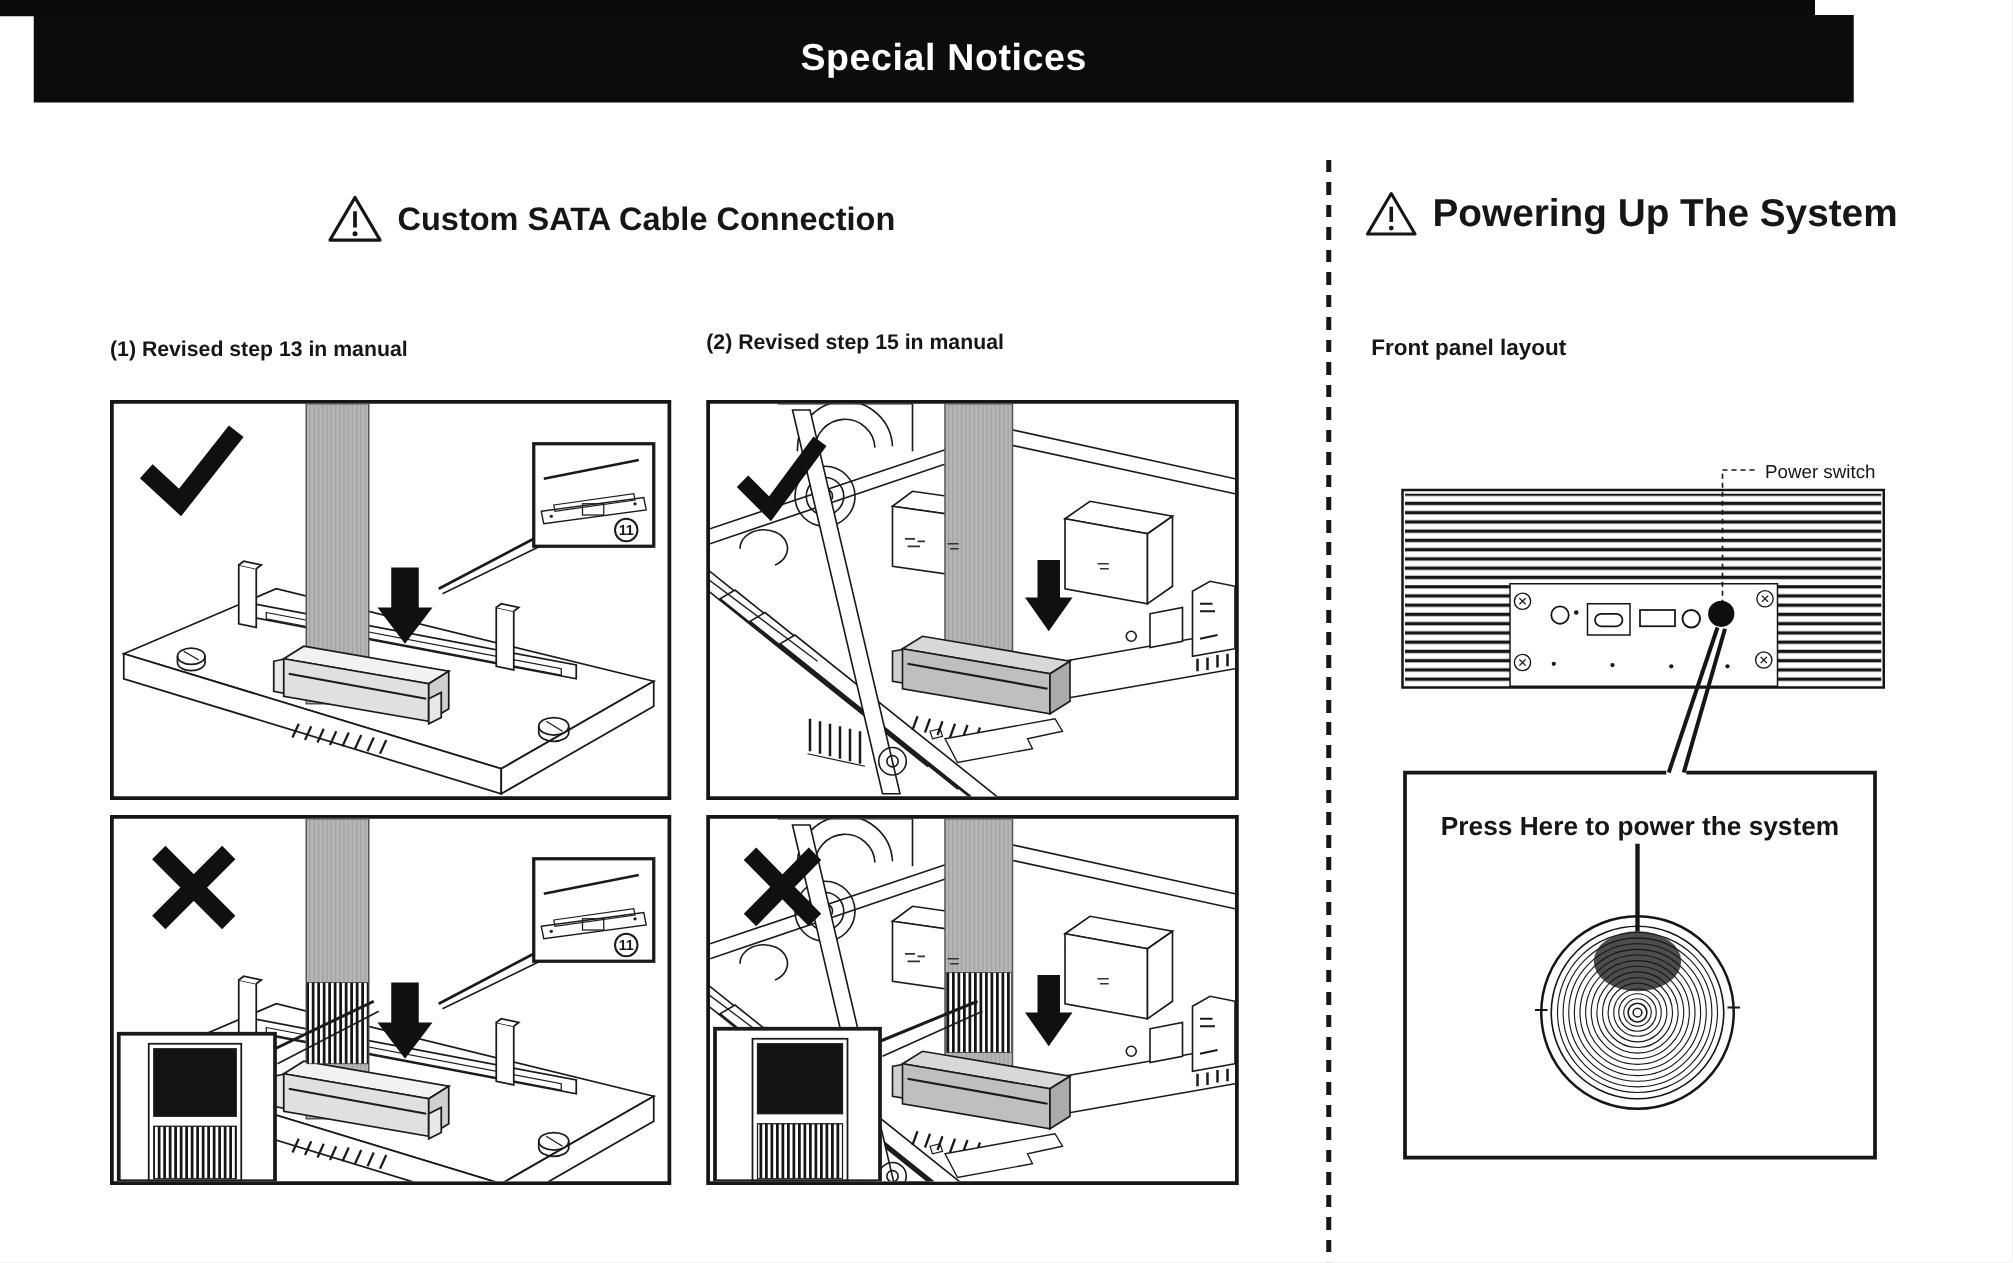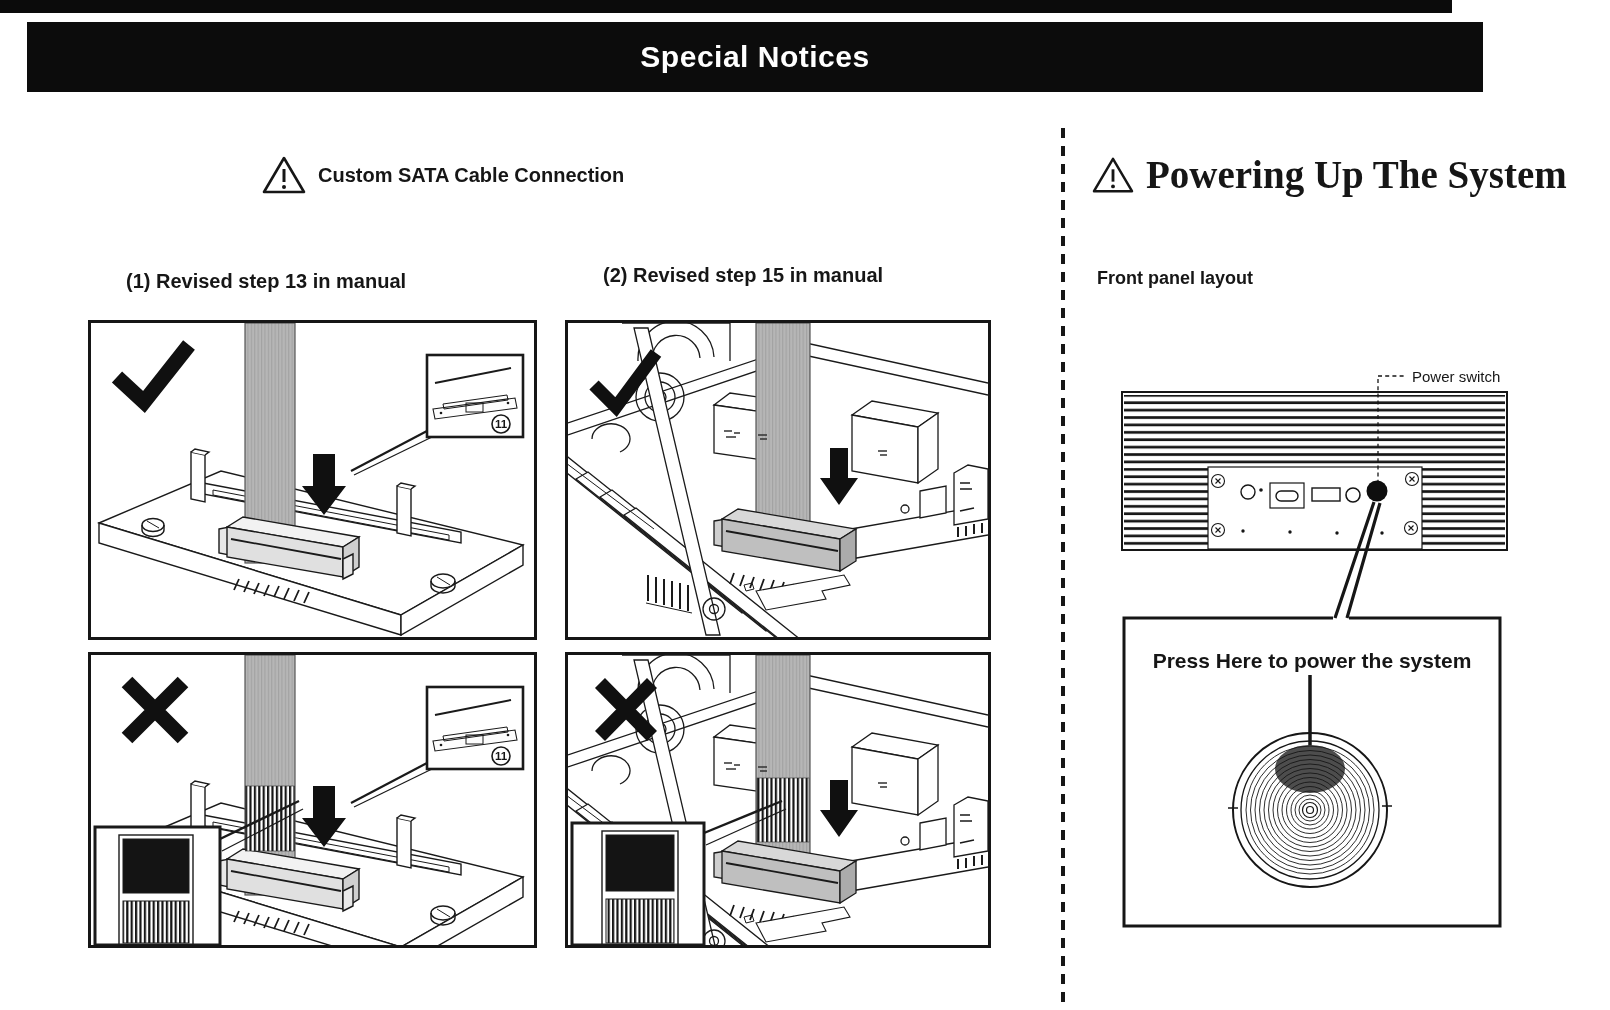--- a/index.html
+++ b/index.html
@@ -2,26 +2,26 @@
 <html><head>
 <meta charset="utf-8">
 <style>
   html,body{margin:0;padding:0;background:#e8e8e8;}
   .page{
     position:relative;width:1610px;height:1010px;background:#ffffff;
     font-family:"Liberation Sans",sans-serif;color:#161616;overflow:hidden;
   }
   .abs{position:absolute;}
   .top-strip{left:0;top:0;width:1452px;height:13px;background:#0b0b0b;}
-  .banner{left:27px;top:22px;width:1456px;height:70px;background:#0c0c0c;
+  .banner{left:27px;top:12px;width:1456px;height:70px;background:#0c0c0c;
     display:flex;align-items:center;justify-content:center;}
   .banner-title{color:#ffffff;font-size:30px;font-weight:700;letter-spacing:.5px;}
-  .section-title{display:flex;align-items:center;gap:12px;font-size:20px;font-weight:700;}
-  .section-title.right{font-size:39px;font-family:Liberation Serif, serif;}
-  .fig-label{font-size:20px;font-weight:700;margin-left:38px;}
+  .section-title{display:flex;align-items:center;gap:12px;font-size:26px;font-weight:700;}
+  .section-title.right{font-size:31px;}
+  .fig-label{font-size:17px;font-weight:700;}
   .panel-label{font-size:18px;font-weight:700;}
   .figbox{border:3px solid #161616;background:#fff;}
   .figbox svg{display:block;width:100%;height:100%;}
   .divider{left:1061px;top:128px;width:3.5px;height:882px;
     background:repeating-linear-gradient(to bottom,#161616 0 10px,transparent 10px 18px);}
   svg text{font-family:"Liberation Sans",sans-serif;}
 </style>
 </head>
 <body>
 

